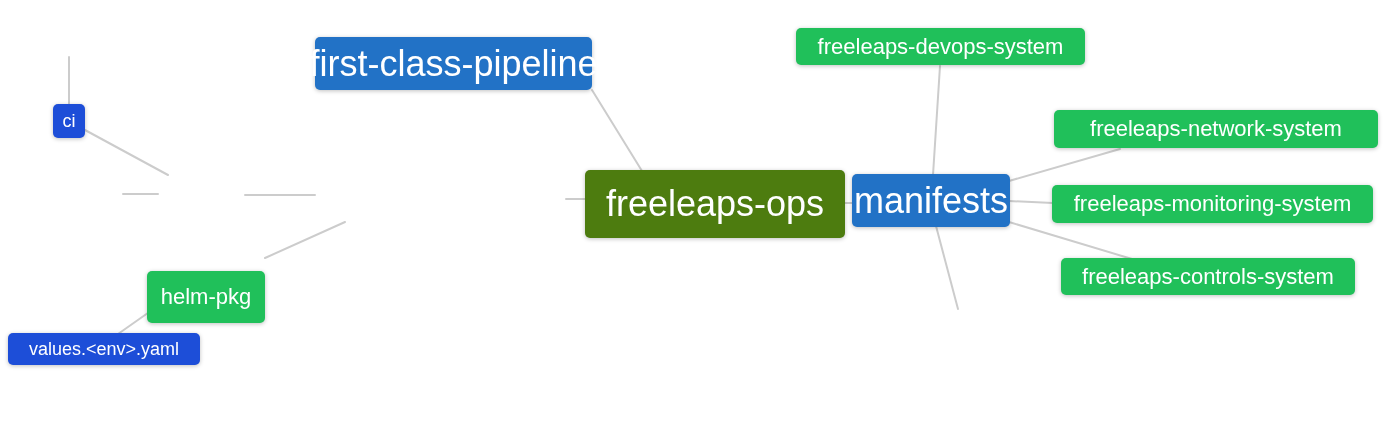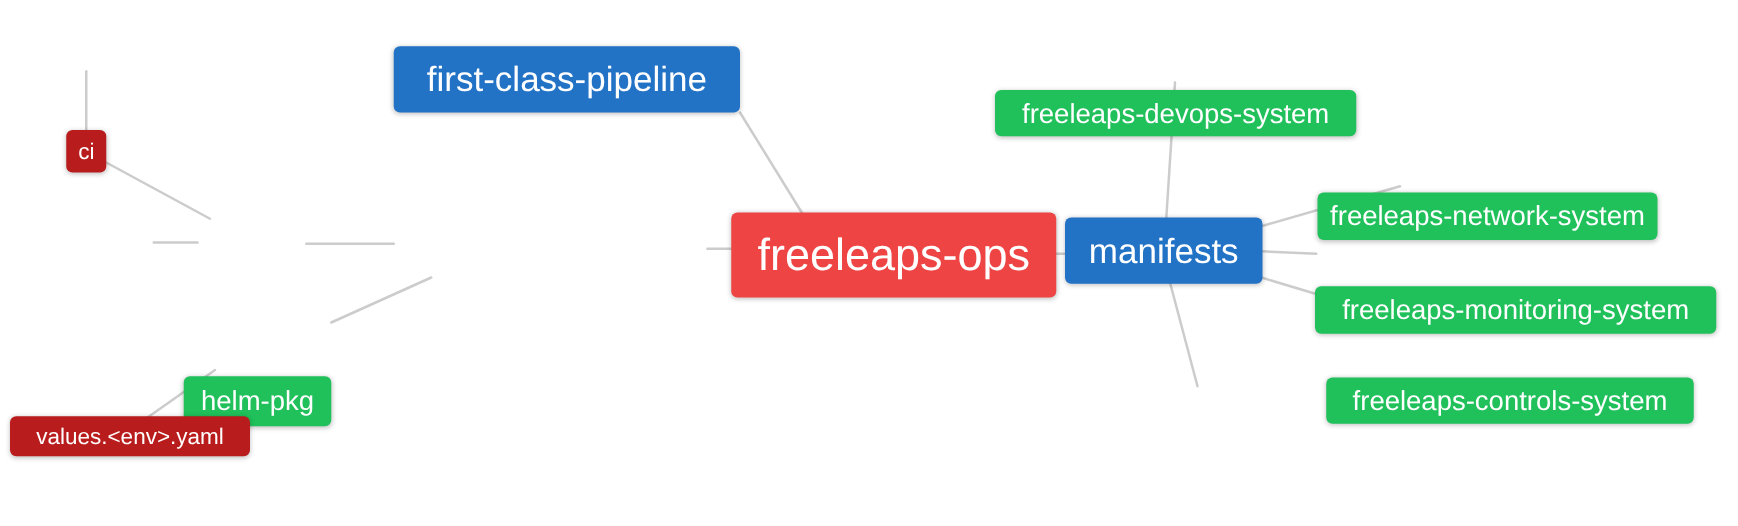--- a/index.html
+++ b/index.html
@@ -18,26 +18,26 @@
     color:#ffffff;
     border-radius:5px;
     white-space:nowrap;
     box-shadow:0 1px 4px rgba(0,0,0,0.25);
     cursor:pointer;
     box-sizing:border-box;
     line-height:1;
   }
   .c-blue  {background:#2272c6;}
   .c-green {background:#20c05a;}
-  .c-red   {background:#b91c1c;}
+  .c-red   {background:#1d4ed8;}
   .c-orange{background:#f9a623;}
-  .c-dark  {background:#ef4444;}
+  .c-dark  {background:#4d7c0f;}
   .d0{font-size:36px;}
-  .d1{font-size:28px;}
-  .d2{font-size:22px;margin-top:44px;}
+  .d1{font-size:36px;}
+  .d2{font-size:22px;}
   .d3{font-size:18px;}
   .d4{font-size:14px;}
 </style>
 </head>
 <body>
 
 <div class="canvas">
 
   <svg class="edges" viewBox="0 0 1390 421" xmlns="http://www.w3.org/2000/svg">
     <line x1="69" y1="57" x2="69" y2="104"></line>
@@ -63,24 +63,24 @@
 
 
   <div class="node d1 c-blue" style="left:315px;top:37px;width:277px;height:53px">first-class-pipeline</div>
 
   <div class="node d0 c-dark" style="left:585px;top:170px;width:260px;height:68px">freeleaps-ops</div>
 
   <div class="node d1 c-blue" style="left:852px;top:174px;width:158px;height:53px">manifests</div>
 
   <div class="node d2 c-green" style="left:796px;top:28px;width:289px;height:37px">freeleaps-devops-system</div>
 
-  <div class="node d2 c-green" style="left:1054px;top:110px;width:272px;height:38px">freeleaps-network-system</div>
+  <div class="node d2 c-green" style="left:1054px;top:110px;width:324px;height:38px">freeleaps-network-system</div>
 
   <div class="node d2 c-green" style="left:1061px;top:258px;width:294px;height:37px">freeleaps-controls-system</div>
 
   <div class="node d2 c-green" style="left:1052px;top:185px;width:321px;height:38px">freeleaps-monitoring-system</div>
 
 
-  <div class="node d2 c-green" style="left:147px;top:257px;width:118px;height:40px">helm-pkg</div>
+  <div class="node d2 c-green" style="left:147px;top:271px;width:118px;height:52px">helm-pkg</div>
 
   <div class="node d3 c-red" style="left:8px;top:333px;width:192px;height:32px">values.&lt;env&gt;.yaml</div>
 
 </div>
 
 </body></html>

